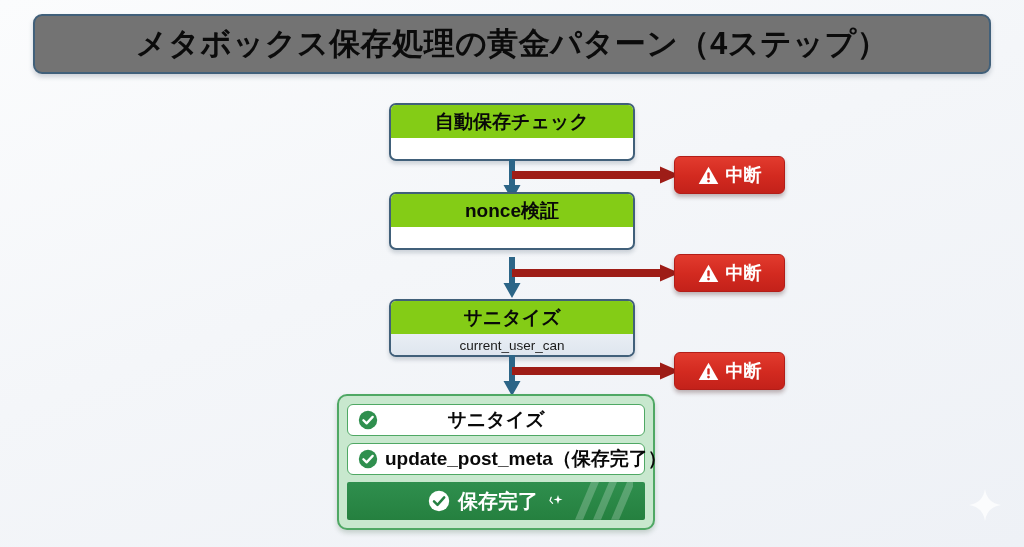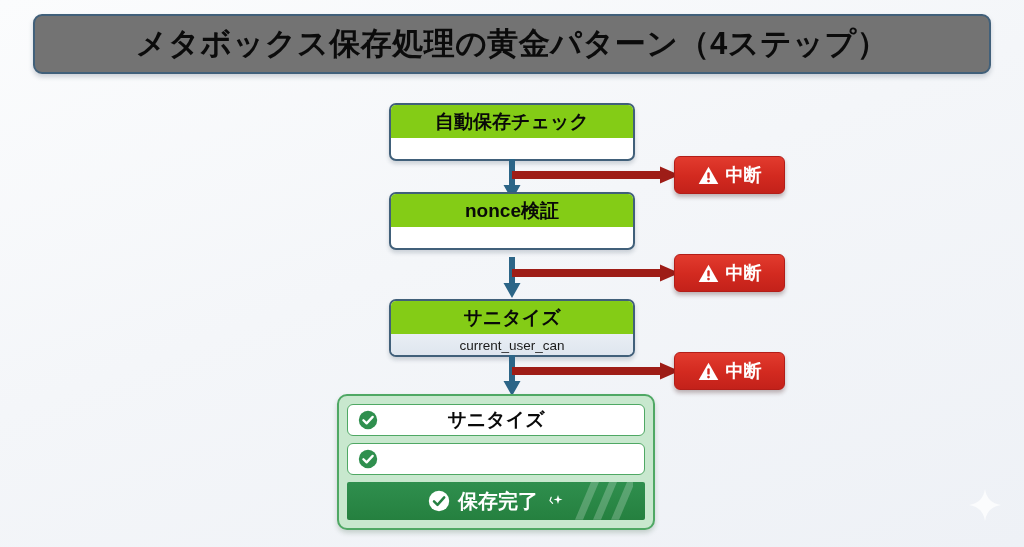--- a/index.html
+++ b/index.html
@@ -315,20 +315,21 @@
     <span class="success-label">サニタイズ</span>
   </div>
 
   <div class="success-item">
     <span class="check-icon">
       <svg viewBox="0 0 20 20">
         <circle cx="10" cy="10" r="9.2" fill="#2f8f4e"></circle>
         <path d="M5.4,10.2 L8.6,13.4 L14.7,6.9" fill="none" stroke="#ffffff" stroke-width="2.3" stroke-linecap="round" stroke-linejoin="round"></path>
       </svg>
     </span>
+    <span class="success-label">update_post_meta（保存完了）</span>
   </div>
 
   <div class="success-banner">
     <span class="banner-check">
       <svg viewBox="0 0 22 22">
         <circle cx="11" cy="11" r="10.2" fill="#ffffff"></circle>
         <path d="M6.0,11.3 L9.5,14.8 L16.2,7.4" fill="none" stroke="#278043" stroke-width="2.5" stroke-linecap="round" stroke-linejoin="round"></path>
       </svg>
     </span>
     <span class="banner-label">保存完了</span>

